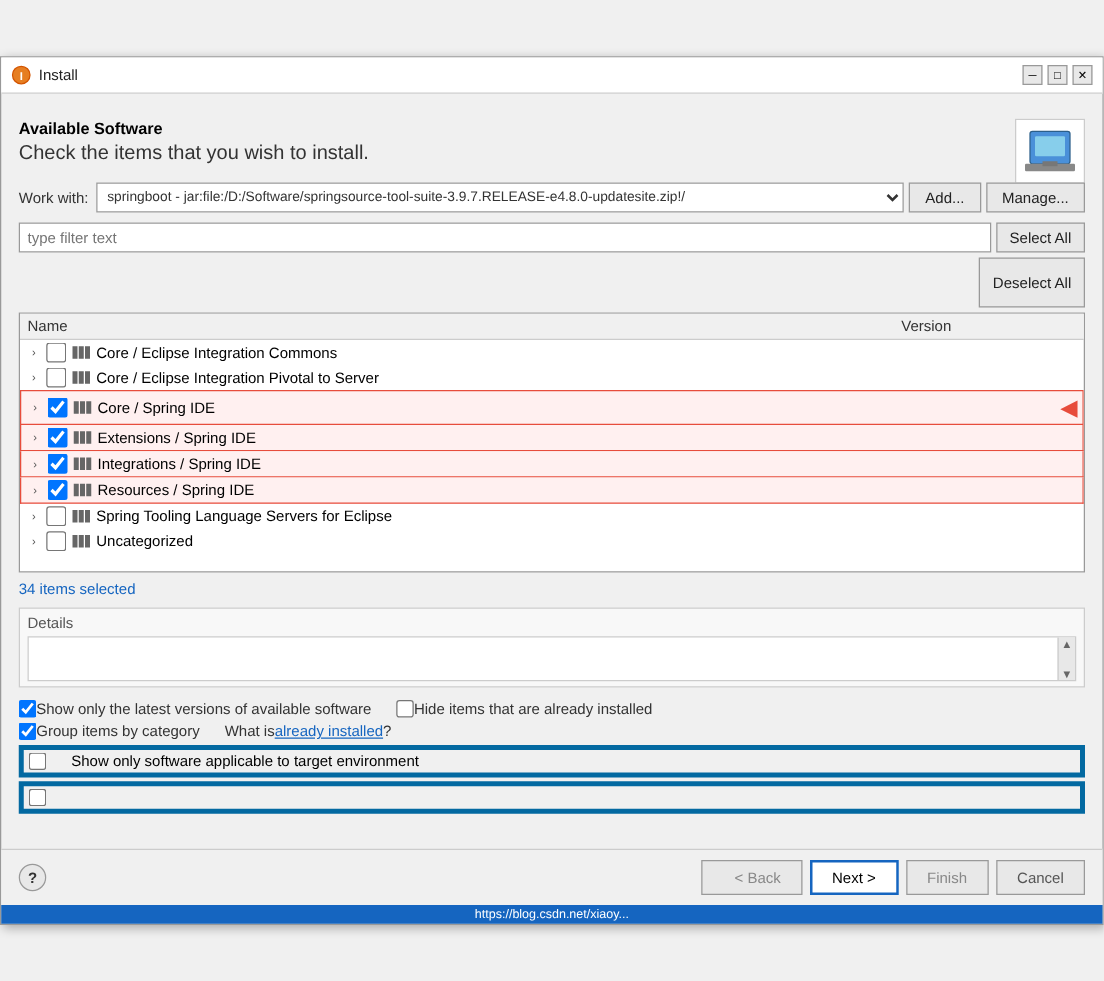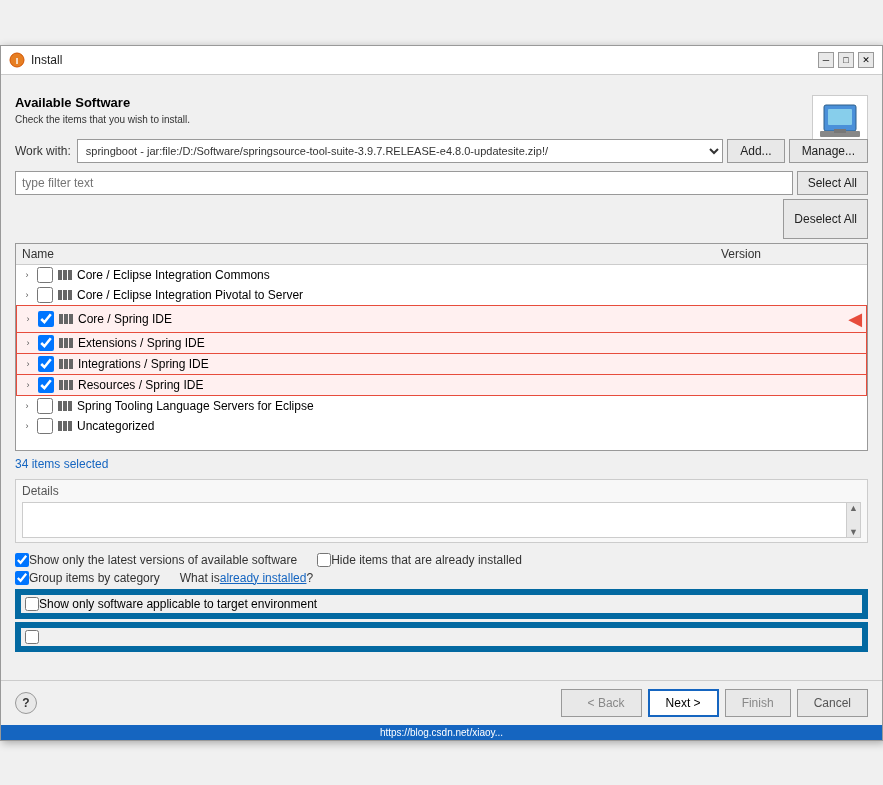--- a/index.html
+++ b/index.html
@@ -56,21 +56,21 @@
     .content {
       padding: 20px 14px;
     }
     .section-title {
       font-size: 13px;
       font-weight: bold;
       margin-bottom: 4px;
       color: #000;
     }
     .subtitle {
-      font-size: 10px;
+      font-size: 16px;
       color: #333;
       margin-bottom: 10px;
     }
     .logo-box {
       width: 56px;
       height: 52px;
       border: 1px solid #ccc;
       background: #fff;
       display: flex;
       align-items: center;
@@ -271,25 +271,25 @@
     .option-checkbox {
       width: 14px;
       height: 14px;
     }
     .link {
       color: #1565c0;
       text-decoration: underline;
       cursor: pointer;
     }
     .bordered-option {
-      border: 6px solid #0369a1;
+      border: 4px solid #0369a1;
       padding: 2px 4px;
       margin-bottom: 3px;
       display: flex;
-      gap: 0;
+      gap: 20px;
     }
     .bottom-bar {
       border-top: 1px solid #ccc;
       padding: 8px 14px;
       display: flex;
       align-items: center;
       justify-content: space-between;
       background: #f0f0f0;
     }
     .bottom-left {

